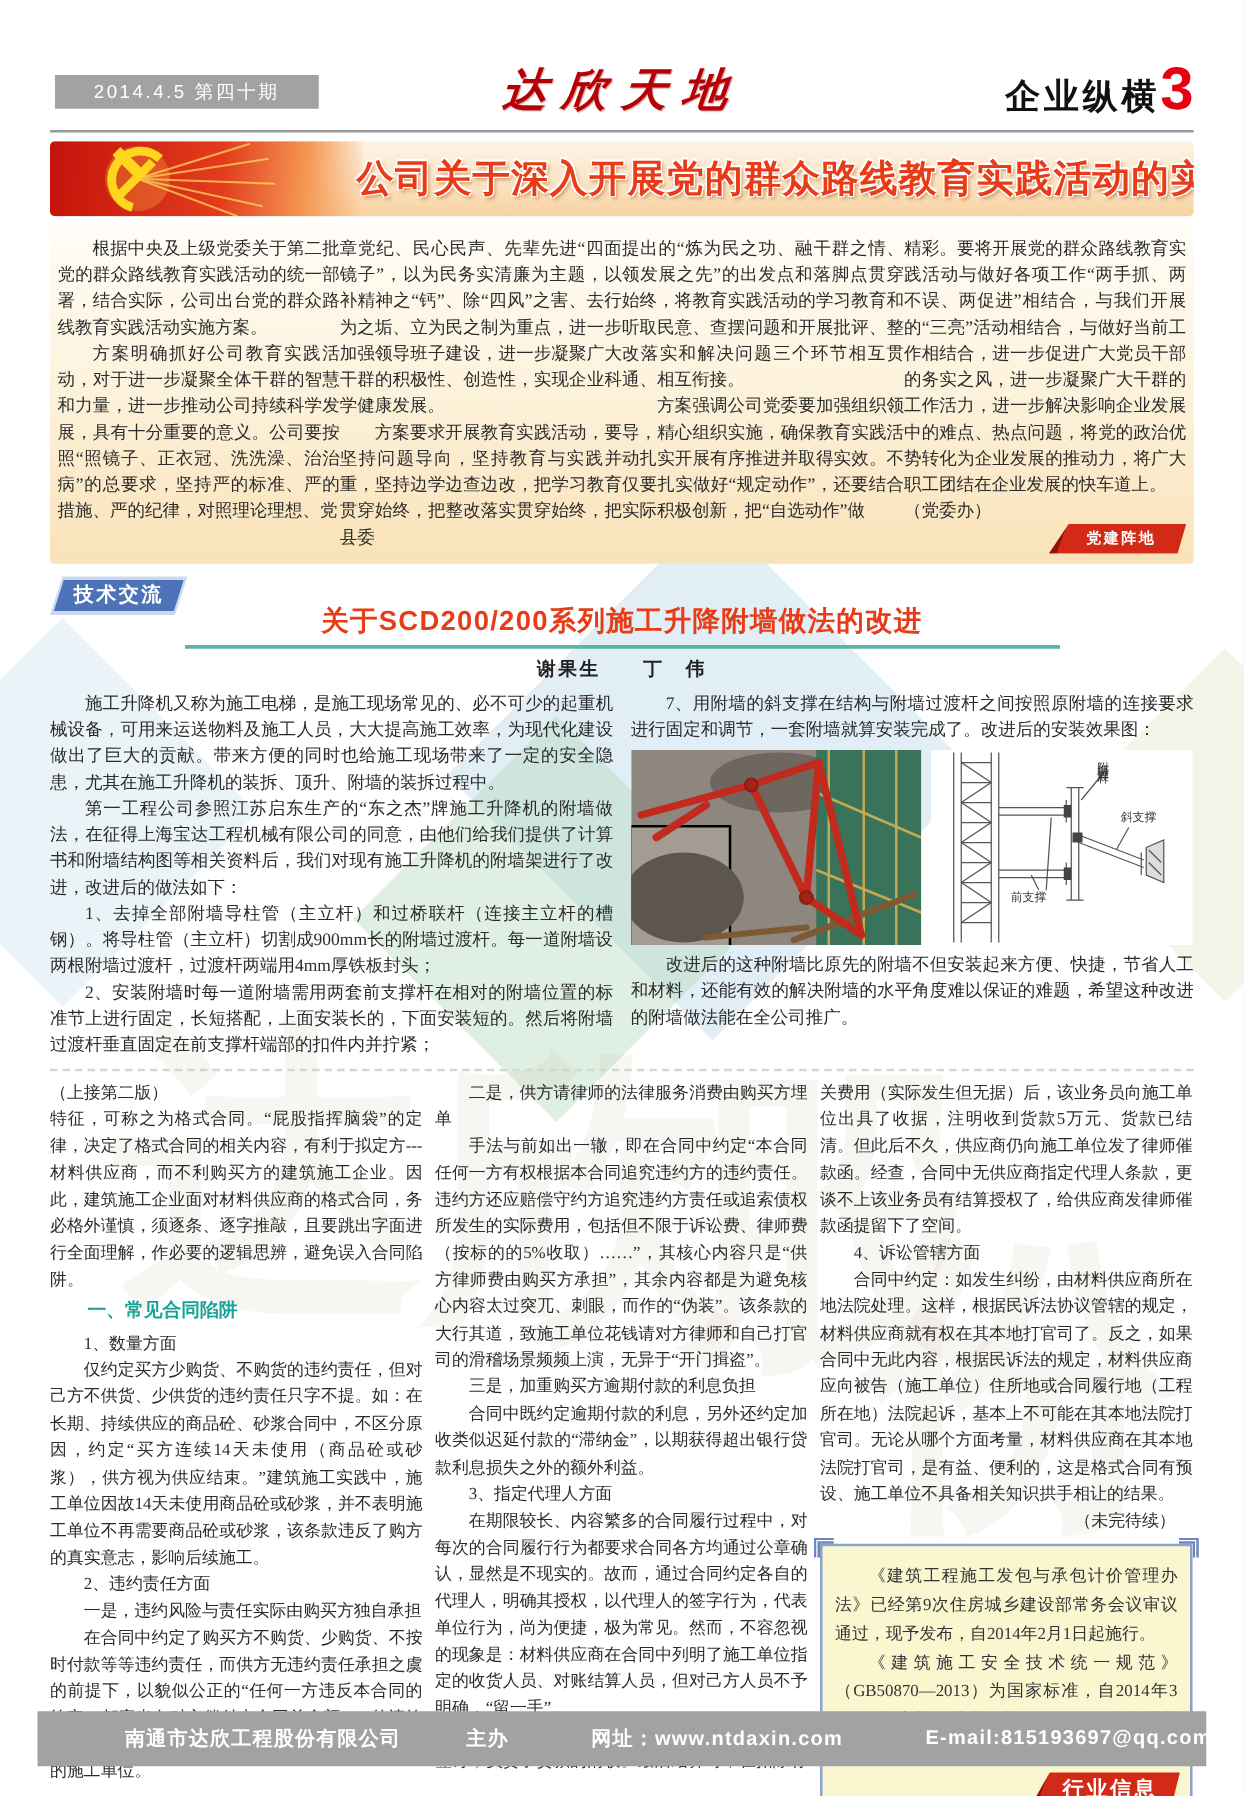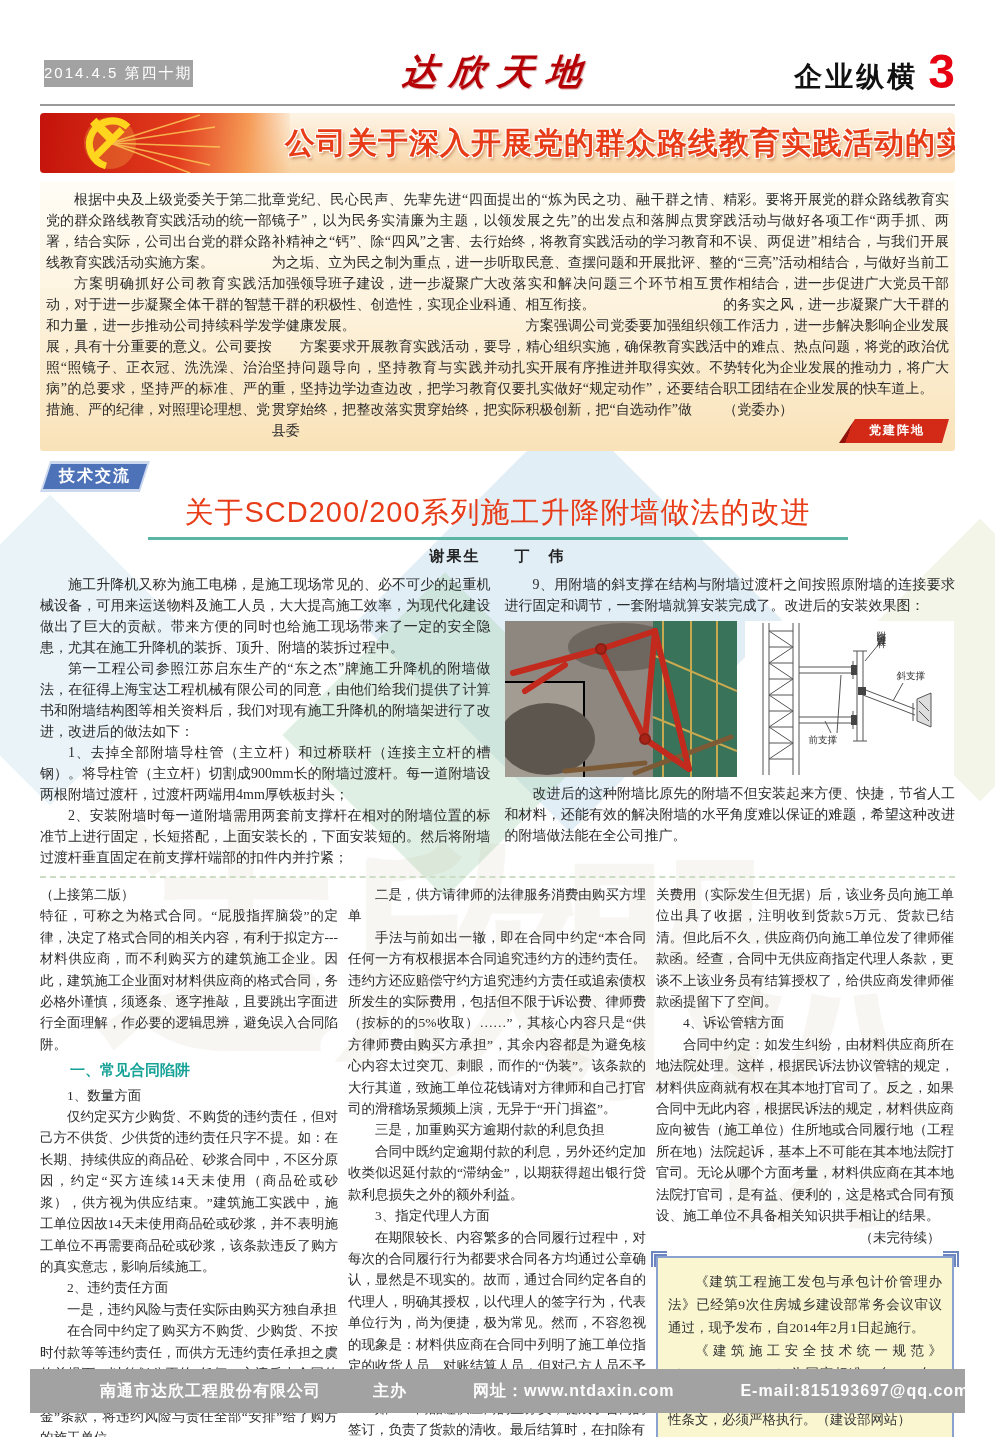--- a/index.html
+++ b/index.html
@@ -6,24 +6,24 @@
   body { background:#e9e9e9; font-family:"Liberation Serif","DejaVu Serif",serif; }
   .page { position:relative; width:995px; height:1437px; margin:0 auto; background:#fff; overflow:hidden; }
   .content { position:relative; padding:52px 40px 0; z-index:1; }
 
   
   .wm-char { position:absolute; z-index:0; font-size:250px; font-weight:bold; color:rgba(150,125,85,.07); font-family:"Liberation Serif",serif; pointer-events:none; }
   .wm-diamond { position:absolute; z-index:0; pointer-events:none; }
 
   
   .header { position:relative; height:50px; }
-  .issue-box { position:absolute; left:4px; top:8px; background:#a2a2a2; color:#fff; font-family:"Liberation Sans",sans-serif; font-size:15px; letter-spacing:2px; padding:4px 0; }
+  .issue-box { position:absolute; left:4px; top:8px; background:#a2a2a2; color:#fff; font-family:"Liberation Sans",sans-serif; font-size:15px; letter-spacing:2px; padding:4px 31px; }
   .masthead { position:absolute; left:50%; top:-4px; transform:translateX(-50%) skewX(-6deg); color:#b50006; font-size:36px; font-weight:bold; font-style:italic; letter-spacing:12px; white-space:nowrap; text-shadow:1px 1px 1px rgba(140,0,0,.4); }
   .section-wrap { position:absolute; right:0; top:-4px; display:flex; align-items:flex-start; }
-  .section-title { font-size:28px; font-weight:bold; color:#111; margin-top:10px; margin-right:10px; letter-spacing:3px; }
+  .section-title { font-size:28px; font-weight:bold; color:#111; margin-top:10px; letter-spacing:3px; }
   .page-num { font-size:48px; line-height:48px; font-weight:bold; color:#e60012; font-family:"Liberation Sans",sans-serif; }
   .header-rule { border-top:2px solid #9a9a9a; margin-top:2px; }
 
   
   .banner { position:relative; height:60px; margin-top:7px; border-radius:4px; overflow:hidden; background:linear-gradient(180deg,#fdf4e6 0%,#fbe3c2 55%,#f8d2a2 100%); }
   .banner-left { position:absolute; left:0; top:0; bottom:0; width:250px; background:linear-gradient(95deg,#c4130b 0%,#e23c1d 55%,#f59a55 82%,rgba(248,210,162,0) 100%); }
   .banner-title { position:absolute; left:245px; right:8px; top:50%; transform:translateY(-50%); text-align:center; font-family:"Liberation Sans","DejaVu Sans",sans-serif; font-size:30px; font-weight:bold; letter-spacing:1px; color:#e73c17; white-space:nowrap;
     text-shadow:-1px -1px 0 #fff,1px -1px 0 #fff,-1px 1px 0 #fff,1px 1px 0 #fff,2px 3px 3px rgba(170,85,25,.5); }
 
   
@@ -34,21 +34,21 @@
   p.right { text-align:right; text-indent:0; padding-right:1em; }
 
   .ribbon { display:inline-block; color:#fff; font-family:"Liberation Sans",sans-serif; font-weight:bold; white-space:nowrap;
     background:linear-gradient(110deg,#8f120b 0 14px,#d22a17 14px); clip-path:polygon(16px 0,100% 0,calc(100% - 7px) 100%,0 100%); }
   .ribbon-a1 { position:absolute; right:6px; bottom:8px; font-size:12px; padding:3px 24px 4px 30px; letter-spacing:2px; }
 
   
   .a2-head { position:relative; margin-top:10px; text-align:center; }
   .badge-wrap { position:absolute; left:0; top:0; background:#ccd8ee; clip-path:polygon(10px 0,100% 0,calc(100% - 10px) 100%,0 100%); padding:3px; }
   .badge-blue { display:inline-block; background:#4d72b8; color:#fff; font-family:Liberation Mono, monospace; font-weight:bold; font-size:16px; letter-spacing:2px; padding:2px 16px; clip-path:polygon(8px 0,100% 0,calc(100% - 8px) 100%,0 100%); }
-  .a2-title { display:inline-block; margin-top:32px; font-family:"Liberation Sans","DejaVu Sans",sans-serif; font-size:29px; font-weight:normal; color:#e73c17; letter-spacing:1px; }
+  .a2-title { display:inline-block; margin-top:21px; font-family:"Liberation Sans","DejaVu Sans",sans-serif; font-size:22px; font-weight:bold; color:#e73c17; letter-spacing:1px; }
   .a2-underline { width:700px; height:3px; background:#5ab5a5; margin:4px auto 7px; }
   .a2-authors { font-family:"Liberation Sans",sans-serif; font-size:15px; font-weight:bold; color:#222; letter-spacing:2px; }
 
   
   .a2 { display:flex; gap:14px; margin-top:8px; font-size:14px; line-height:21px; color:#2b2b2b; text-align:justify; }
   .a2-col { width:451px; }
   .fig-row { display:flex; gap:8px; margin:5px 0 6px; }
   .photo-box svg, .diagram-box svg { display:block; }
   .diagram-box { position:relative; background:#fff; }
   .diag-label { position:absolute; font-family:"Liberation Sans",sans-serif; font-size:9.5px; color:#333; line-height:10px; }
@@ -147,21 +147,21 @@
 
     <div class="a2">
       <div class="a2-col">
           <p>施工升降机又称为施工电梯，是施工现场常见的、必不可少的起重机械设备，可用来运送物料及施工人员，大大提高施工效率，为现代化建设做出了巨大的贡献。带来方便的同时也给施工现场带来了一定的安全隐患，尤其在施工升降机的装拆、顶升、附墙的装拆过程中。</p>
           <p>第一工程公司参照江苏启东生产的“东之杰”牌施工升降机的附墙做法，在征得上海宝达工程机械有限公司的同意，由他们给我们提供了计算书和附墙结构图等相关资料后，我们对现有施工升降机的附墙架进行了改进，改进后的做法如下：</p>
           <p>1、去掉全部附墙导柱管（主立杆）和过桥联杆（连接主立杆的槽钢）。将导柱管（主立杆）切割成900mm长的附墙过渡杆。每一道附墙设两根附墙过渡杆，过渡杆两端用4mm厚铁板封头；</p>
           <p>2、安装附墙时每一道附墙需用两套前支撑杆在相对的附墙位置的标准节上进行固定，长短搭配，上面安装长的，下面安装短的。然后将附墙过渡杆垂直固定在前支撑杆端部的扣件内并拧紧；</p>
         </div>
       <div class="a2-col">
         <div>
-            <p>9、用附墙的斜支撑在结构与附墙过渡杆之间按照原附墙的连接要求进行固定和调节，一套附墙就算安装完成了。改进后的安装效果图：</p>
+            <p>7、用附墙的斜支撑在结构与附墙过渡杆之间按照原附墙的连接要求进行固定和调节，一套附墙就算安装完成了。改进后的安装效果图：</p>
           </div>
         <div class="fig-row">
           <div class="photo-box">
             <svg width="232" height="156" viewBox="0 0 232 156">
               <rect width="232" height="156" fill="#8e8780"></rect>
               <rect x="0" y="60" width="80" height="96" fill="#a09а90"></rect>
               <rect x="0" y="62" width="78" height="94" fill="#a39c92"></rect>
               <ellipse cx="42" cy="118" rx="48" ry="36" fill="#5c564e"></ellipse>
               <ellipse cx="118" cy="26" rx="55" ry="24" fill="#6e6760"></ellipse>
               <rect x="148" y="0" width="84" height="156" fill="#38735a"></rect>
@@ -237,21 +237,21 @@
                   <line x1="92" y1="112" x2="96" y2="54"></line>
                 <line x1="158" y1="62" x2="148" y2="80"></line>
               </g>
               <g fill="#444">
                 <rect x="106" y="44" width="6" height="10"></rect>
                   <rect x="106" y="94" width="6" height="10"></rect>
                 <rect x="113" y="66" width="8" height="8"></rect>
               </g>
             </svg>
             <span class="diag-label vert" style="left:132px; top:2px;">附墙过渡杆</span>
-            <span class="diag-label" style="left:64px; top:114px;">前支撑</span>
+            <span class="diag-label" style="left:64px; top:114px;font-family:Liberation Mono, monospace;">前支撑</span>
             <span class="diag-label" style="left:152px; top:50px;">斜支撑</span>
           </div>
         </div>
         <div>
             <p>改进后的这种附墙比原先的附墙不但安装起来方便、快捷，节省人工和材料，还能有效的解决附墙的水平角度难以保证的难题，希望这种改进的附墙做法能在全公司推广。</p>
           </div>
       </div>
     </div>
 
     <div class="dash"></div>

